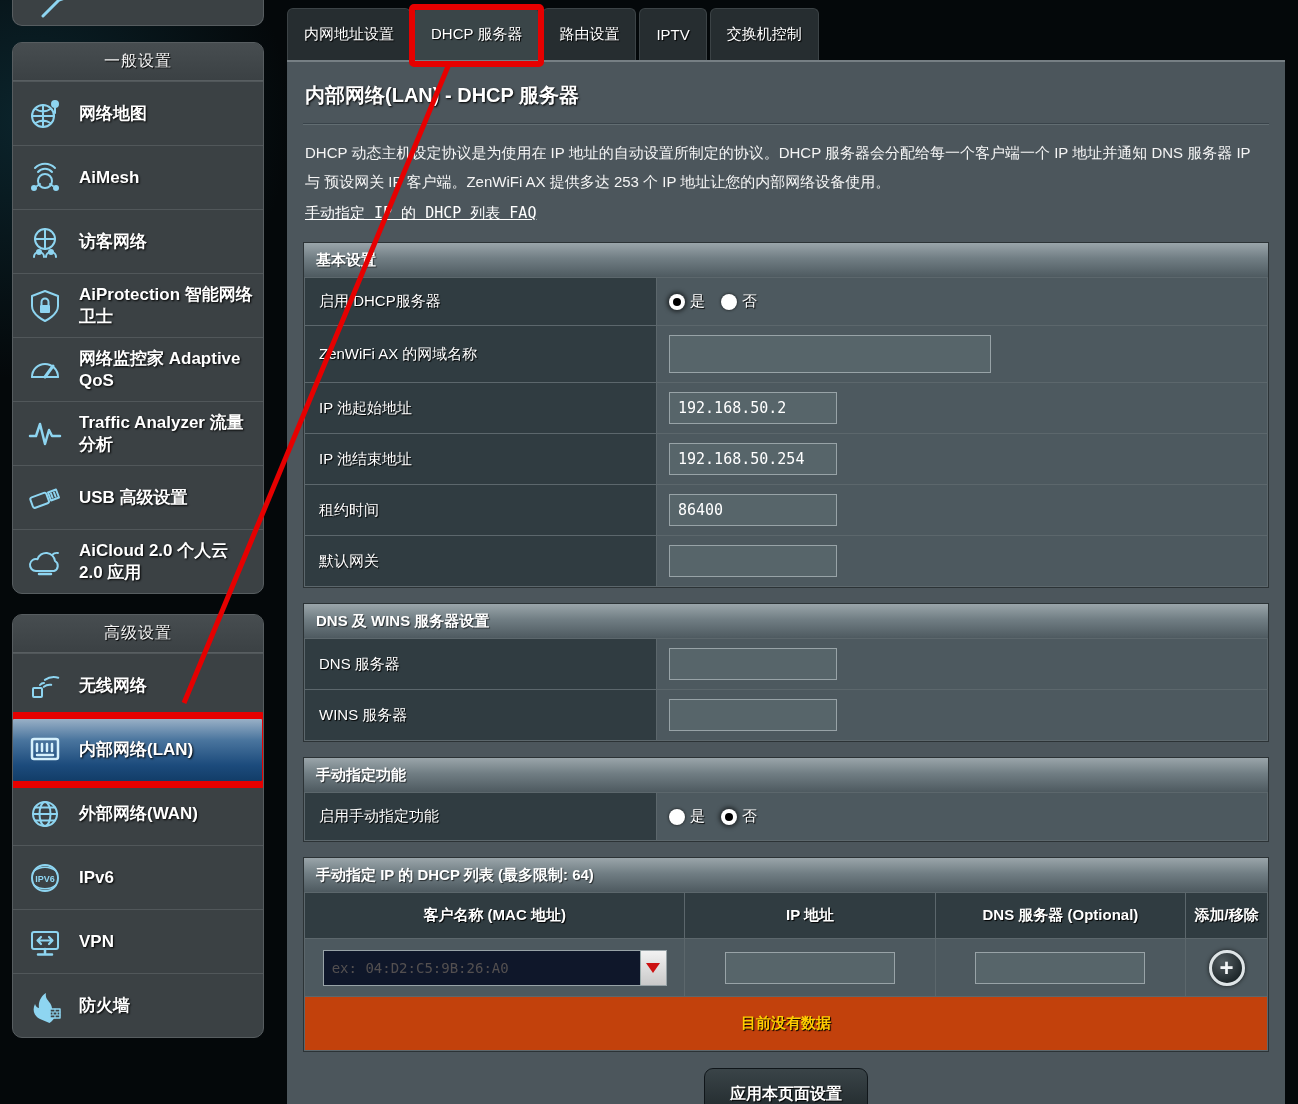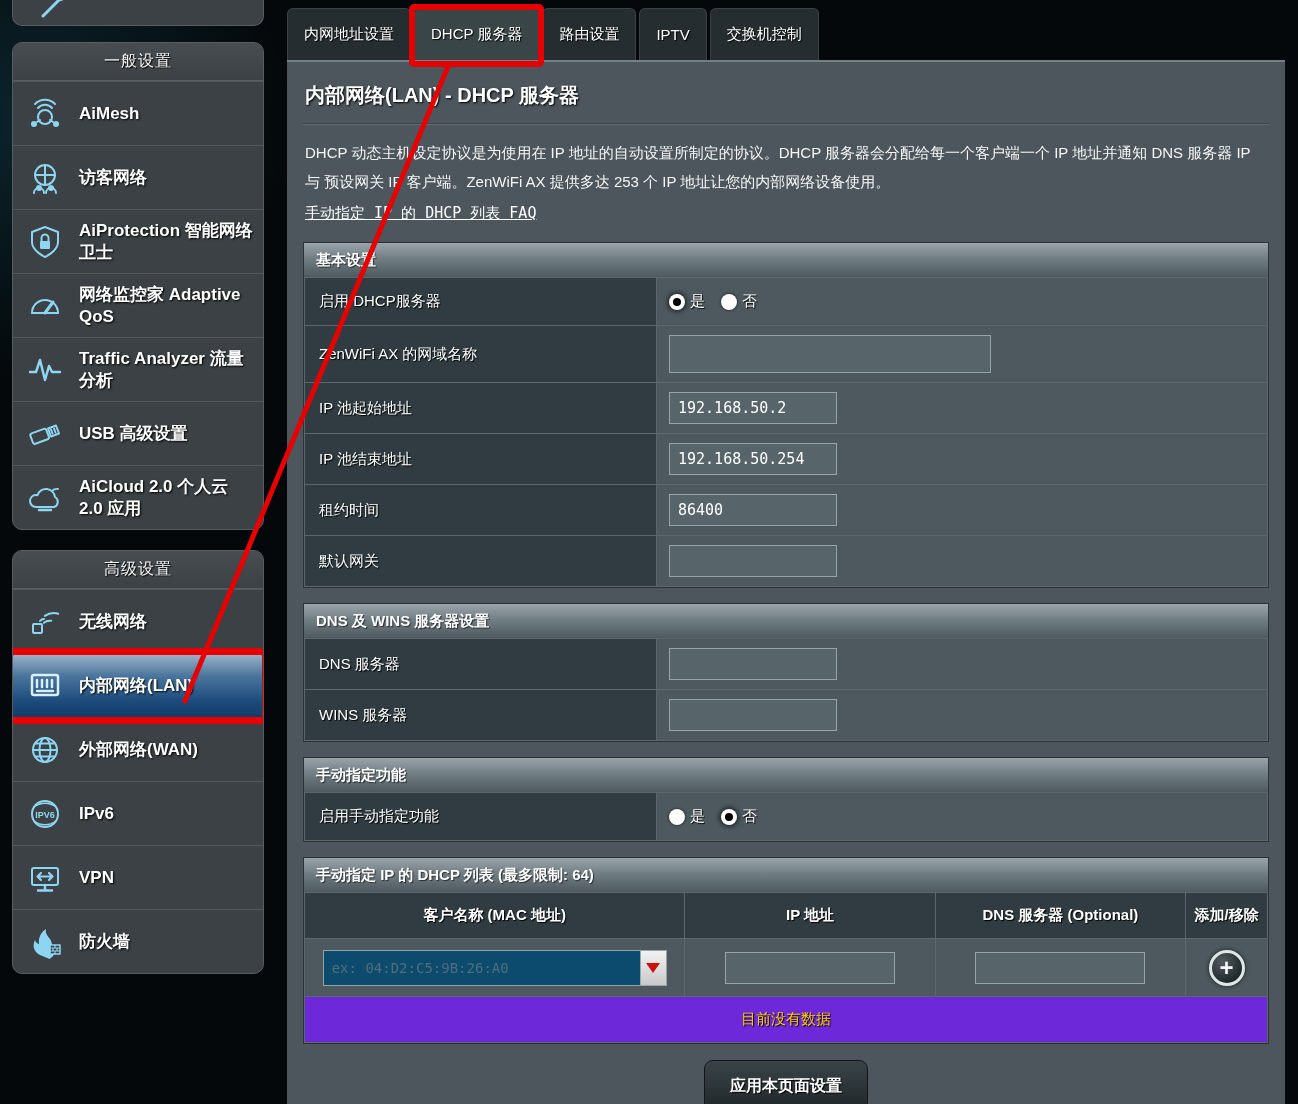--- a/index.html
+++ b/index.html
@@ -100,21 +100,21 @@
     border-radius:50%; background:#000;
   }
   .radio-label { font-size:15px; text-shadow:1px 1px 1px #000; }
   
   .dl { width:100%; border-collapse:collapse; }
   .dl th, .dl td { border:1px solid #5c676c; font-size:15px; }
   .dl th { background:#303c41; height:46px; font-weight:bold; color:#fff; text-shadow:1px 1px 1px #000; }
   .dl td { background:#4d595f; height:58px; text-align:center; vertical-align:middle; }
   .col-mac { width:39.5%; } .col-ip { width:26%; } .col-dns { width:26%; } .col-add { width:8.5%; }
   .combo {
-    width:344px; height:36px; margin:0 auto; background:#0c4a6e;
+    width:344px; height:36px; margin:0 auto; background:#0f172a;
     border:1px solid #98a3a7; display:flex; align-items:stretch; text-align:right;
   }
   .combo-text {
     flex:1; display:flex; align-items:center; padding-left:8px;
     font-family:"DejaVu Sans Mono", monospace; font-size:14px;
     color:rgba(186,166,138,.40);
     white-space:nowrap; overflow:hidden;
   }
   .combo-btn {
     width:26px; background:linear-gradient(#f2f2f2,#c9c9c9);
@@ -122,21 +122,21 @@
     border-left:1px solid #9aa; 
   }
   .combo-arrow { width:0; height:0; border-left:7px solid transparent; border-right:7px solid transparent; border-top:10px solid #cc1111; }
   .add-btn {
     width:36px; height:36px; border-radius:50%; margin:0 auto; cursor:pointer;
     background:radial-gradient(circle at 35% 30%, #525c60, #1d2629 75%);
     border:3px solid #dfe5e7; display:flex; align-items:center; justify-content:center;
     color:#f4f6f7; font-size:24px; font-weight:bold; line-height:1;
     box-shadow:0 0 4px rgba(0,0,0,.7);
   }
-  .empty-row td { background:#6d28d9; height:46px; color:#ffcc00; font-weight:normal; text-shadow:1px 1px 1px #000; }
+  .empty-row td { background:#c2410c; height:54px; color:#ffcc00; font-weight:bold; text-shadow:1px 1px 1px #000; }
   .apply-wrap { display:flex; justify-content:center; margin-top:16px; }
   .apply-btn {
     min-width:164px; height:52px; padding:0 22px;
     background:linear-gradient(#38424680,#1d2528) #242d30;
     background:linear-gradient(#3a4448, #1e2629);
     border:1px solid #10161a; border-radius:9px; cursor:pointer;
     color:#fff; font-size:16px; font-weight:bold; text-shadow:1px 1px 1px #000;
     display:flex; align-items:center; justify-content:center;
   }
   
@@ -157,20 +157,31 @@
     <span>
       <svg class="icon-svg" width="40" height="40" viewBox="0 0 40 40">
         <path d="M8 32 L24 16 M24 16 l6 -2 4 -6 -3 -3 -6 4 -2 6 Z" stroke-width="3"></path>
       </svg>
     </span>
   </div>
 
   <div class="sb-box general">
     <div class="sb-head">一般设置</div>
 
+    <div class="sb-item">
+      <span class="sb-ico">
+        <svg class="icon-svg" width="38" height="38" viewBox="0 0 38 38">
+          <circle cx="17" cy="21" r="11"></circle>
+            <path d="M6 21 h22 M17 10 v22 M9.5 14 a14 14 0 0 0 15 0 M9.5 28 a14 14 0 0 1 15 0"></path>
+          <circle class="fillb" cx="29" cy="9" r="4"></circle>
+            <path d="M29 13 v5"></path>
+        </svg>
+      </span>
+      <span class="sb-label">网络地图</span>
+    </div>
 
     <div class="sb-item">
       <span class="sb-ico">
         <svg class="icon-svg" width="38" height="38" viewBox="0 0 38 38">
           <circle cx="19" cy="22" r="7"></circle>
             <circle class="fillb" cx="8" cy="29" r="3"></circle>
             <circle class="fillb" cx="30" cy="29" r="3"></circle>
           <path d="M11 27 L14 25 M27 27 L24 25 M12 13 a9 9 0 0 1 14 0 M9 9 a14 14 0 0 1 20 0"></path>
         </svg>
       </span>

